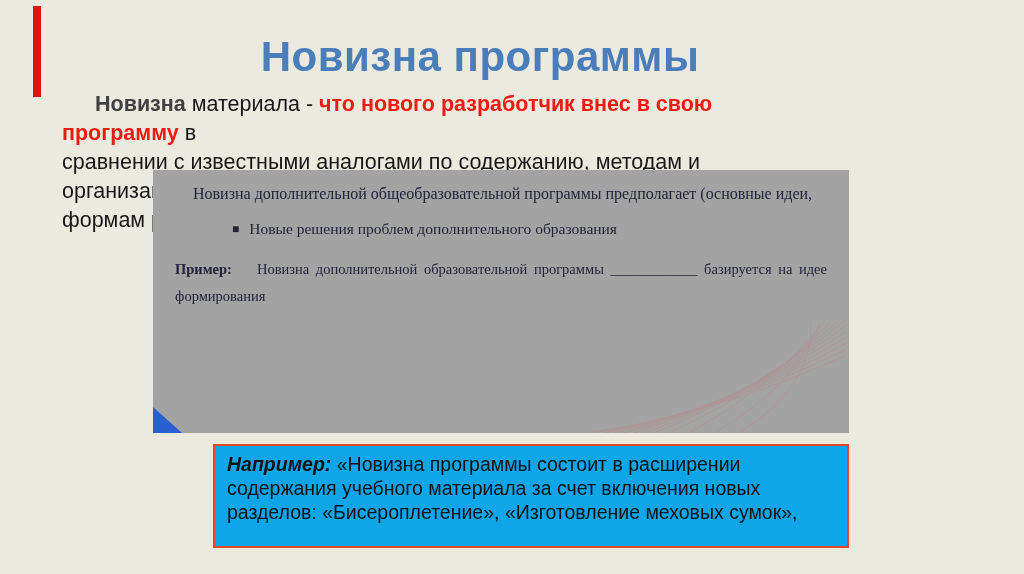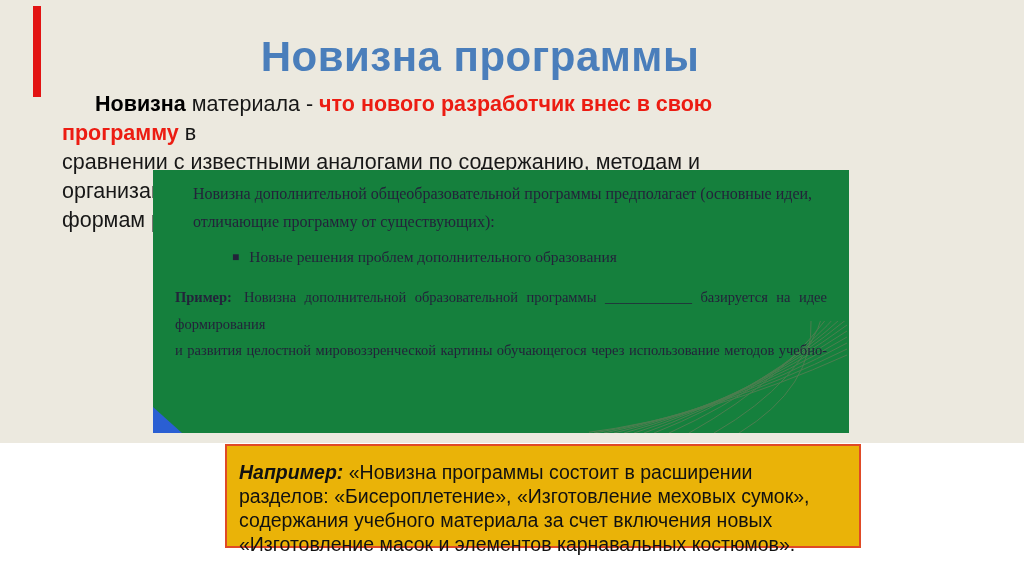--- a/index.html
+++ b/index.html
@@ -1,79 +1,77 @@
 <!DOCTYPE html>
 <html><head>
 <meta charset="utf-8">
 <style>
   html,body{margin:0;padding:0;}
   body{width:1024px;height:574px;overflow:hidden;font-family:"Liberation Sans",sans-serif;}
-  .slide{position:relative;width:1024px;height:443px;background:#ECE9DF;}
+  .slide{position:relative;width:1024px;height:574px;background:#ECE9DF;}
 
   .accent-bar{position:absolute;left:33px;top:6px;width:8px;height:91px;background:#E21313;}
 
   .title{position:absolute;left:0;top:33px;width:960px;margin:0;text-align:center;
          font-size:42px;font-weight:bold;color:#4A7EBB;letter-spacing:0.5px;}
 
   .intro{position:absolute;left:62px;top:90px;width:720px;margin:0;
          font-size:21.5px;line-height:29px;color:#171717;}
   .intro .iline{display:block;}
   .intro .iline1{text-indent:33px;}
-  .blue-bold{color:#000000;font-weight:bold;}
+  .blue-bold{color:#404040;font-weight:bold;}
   .red-bold{color:#EC1C12;font-weight:bold;}
 
-  .doc{position:absolute;left:153px;top:170px;width:696px;height:263px;background:#15803d;
+  .doc{position:absolute;left:153px;top:170px;width:696px;height:263px;background:#a3a3a3;
        font-family:"Liberation Serif",serif;color:#23233A;overflow:hidden;
        padding:10px 10px 0 22px;box-sizing:border-box;}
   .doc-line{margin-left:18px;font-size:16px;line-height:28px;white-space:nowrap;}
   .doc-bullets{list-style:none;margin:8px 0 0 57px;padding:0;}
   .doc-bullets li{font-size:15.5px;line-height:26px;white-space:nowrap;}
   .sq{display:inline-block;font-size:12px;margin-right:10px;transform:translateY(-1px);}
   .doc-example{margin-top:13px;width:652px;position:relative;z-index:2;}
   .ex-line{font-size:14.5px;line-height:26.5px;}
   .just{text-align:justify;text-align-last:justify;}
-  .ex-label{font-weight:bold;margin-right:12px;}
+  .ex-label{font-weight:bold;margin-right:25px;}
 
   .swirl{position:absolute;right:0;bottom:0;z-index:1;pointer-events:none;}
 
   .corner-triangle{position:absolute;left:0;bottom:0;width:0;height:0;
        border-bottom:26px solid #2A5FD3;border-right:29px solid transparent;z-index:3;}
 
   .callout{position:absolute;left:213px;top:444px;width:636px;height:104px;box-sizing:border-box;
-       background:#eab308;border:2px solid #E04A26;padding:14px 12px;
-       font-size:19.5px;line-height:24px;color:#111111;margin-left:12px;}
+       background:#0ea5e9;border:2px solid #E04A26;padding:6px 12px;
+       font-size:19.5px;line-height:24px;color:#111111;}
   .callout-label{font-weight:bold;font-style:italic;}
   .c-line{display:block;}
 </style>
 </head>
 <body>
 
 <div class="slide">
 
   <div class="accent-bar"></div>
 
   <h1 class="title">Новизна программы</h1>
 
   <p class="intro">
     <span class="iline iline1"><span class="blue-bold">Новизна</span><span> материала - </span><span class="red-bold">что нового разработчик внес в свою программу</span><span> в</span></span>
     <span class="iline">сравнении с известными аналогами по содержанию, методам и организационным</span>
     <span class="iline">формам реализации предлагаемого материала и др.</span>
   </p>
 
   <div class="doc">
     <div class="doc-line">Новизна дополнительной общеобразовательной программы предполагает (основные идеи,</div>
-    <div class="doc-line">отличающие программу от существующих):</div>
 
     <ul class="doc-bullets">
       <li><span class="sq">■</span><span>Новые решения проблем дополнительного образования</span></li>
     </ul>
 
     <div class="doc-example">
       <div class="ex-line just"><span class="ex-label">Пример:</span><span>Новизна дополнительной образовательной программы ____________ базируется на идее формирования</span></div>
-      <div class="ex-line just">и развития целостной мировоззренческой картины обучающегося через использование методов учебно-</div>
 
     </div>
 
     <svg class="swirl" width="260" height="112" viewBox="0 0 260 112">
       <g fill="none" stroke="#C87878" stroke-width="1" opacity="0.30">
         <path d="M -5,112 Q 120,96 258,34"></path>
         <path d="M 5,112 Q 128,92 258,28"></path>
         <path d="M 15,112 Q 136,88 258,22"></path>
         <path d="M 25,112 Q 144,84 258,16"></path>
         <path d="M 35,112 Q 152,80 258,10"></path>
@@ -85,18 +83,17 @@
         <path d="M 125,112 Q 215,60 235,-10"></path>
         <path d="M 150,112 Q 225,66 222,0"></path>
       </g>
     </svg>
 
     <div class="corner-triangle"></div>
   </div>
 
   <div class="callout">
     <span class="c-line"><span class="callout-label">Например:</span><span> «Новизна программы состоит в расширении</span></span>
+    <span class="c-line">содержания учебного материала за счет включения новых</span>
     <span class="c-line">разделов: «Бисероплетение», «Изготовление меховых сумок»,</span>
-    <span class="c-line">содержания учебного материала за счет включения новых</span>
-    <span class="c-line">«Изготовление масок и элементов карнавальных костюмов».</span>
   </div>
 
 </div>
 
 </body></html>

